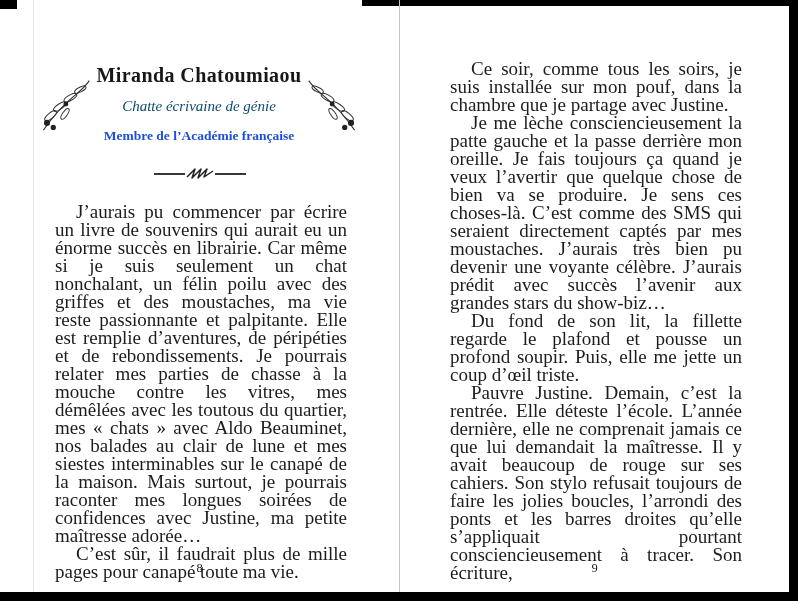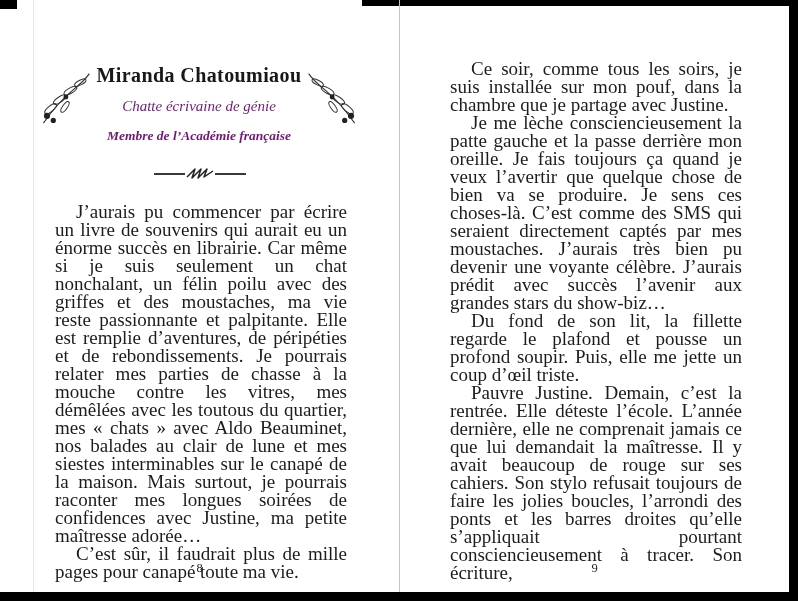--- a/index.html
+++ b/index.html
@@ -26,43 +26,43 @@
   .page { position: absolute; top: 0; height: 592px; background: transparent; }
   .page-left  { left: 0;   width: 399px; }
   .page-right { left: 400px; width: 389px; }
 
   
   .chapter-header {
     position: absolute;
     left: 38px; top: 64px;
     width: 322px;
     display: flex;
+    align-items: center;
     justify-content: space-between;
   }
   .branch { width: 54px; height: 66px; flex: 0 0 auto; }
   .branch.mirrored { transform: scaleX(-1); }
   .header-center { flex: 1 1 auto; text-align: center; padding: 0 4px; }
   .chapter-title {
     font-size: 20px;
     font-weight: bold;
     letter-spacing: 0.4px;
     color: #181818;
   }
   .chapter-subtitle {
     margin-top: 11px;
     font-size: 15px;
     font-style: italic;
-    color: #701a75;
+    color: #0c4a6e;
   }
   .chapter-affiliation {
     margin-top: 13px;
     font-size: 13.5px;
     font-weight: bold;
-    color: #701a75;
-    font-style: italic;
+    color: #1d4ed8;
   }
   .divider-wrap {
     position: absolute;
     left: 0; top: 165px;
     width: 399px;
     text-align: center;
   }
   .divider-wrap svg { display: inline-block; }
 
   

